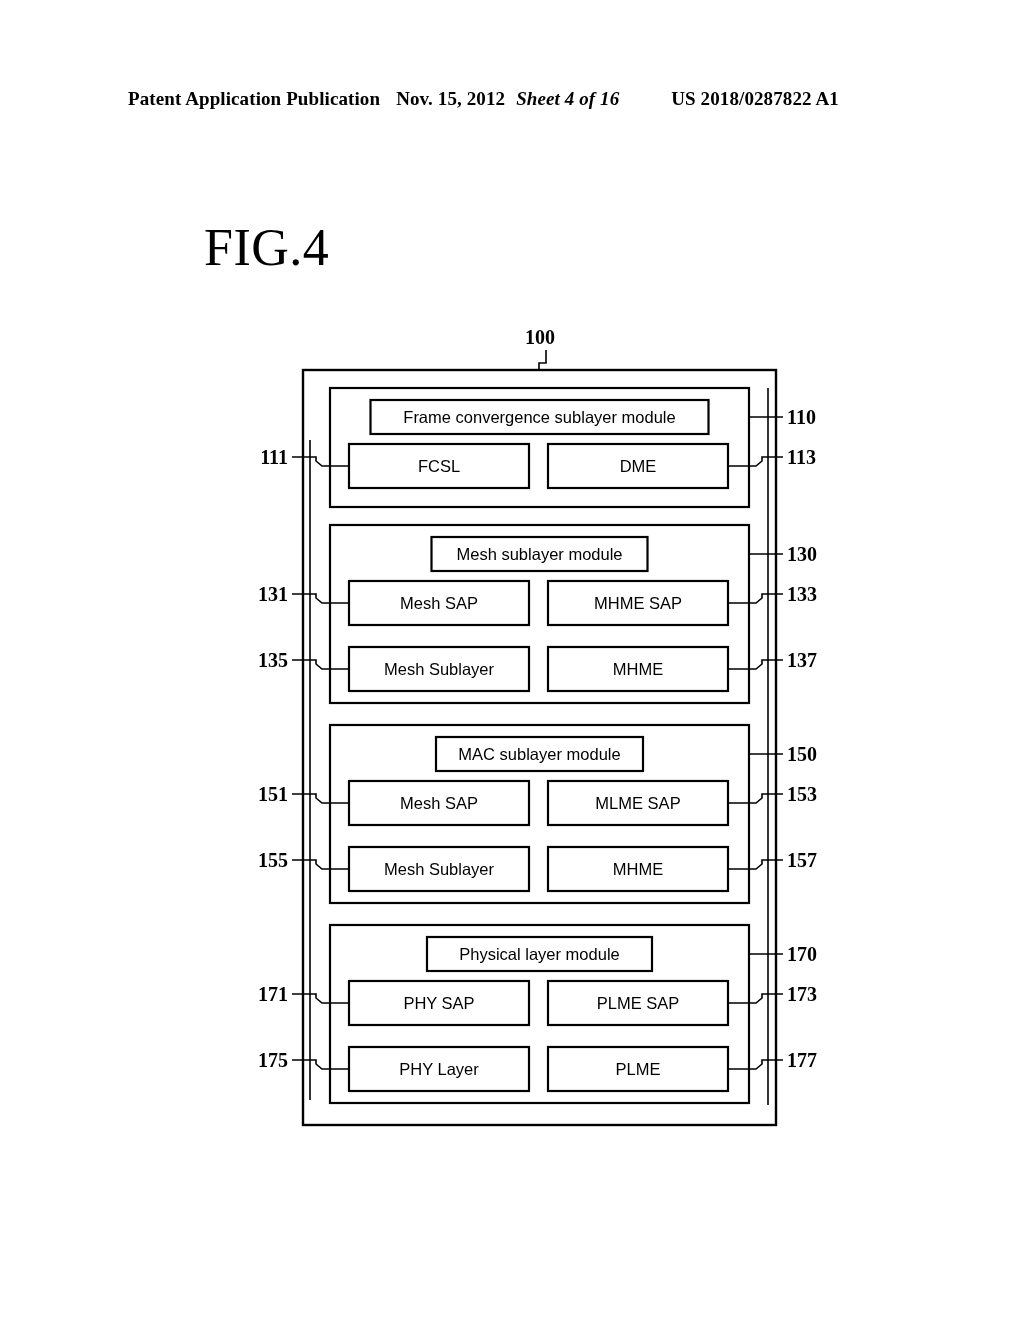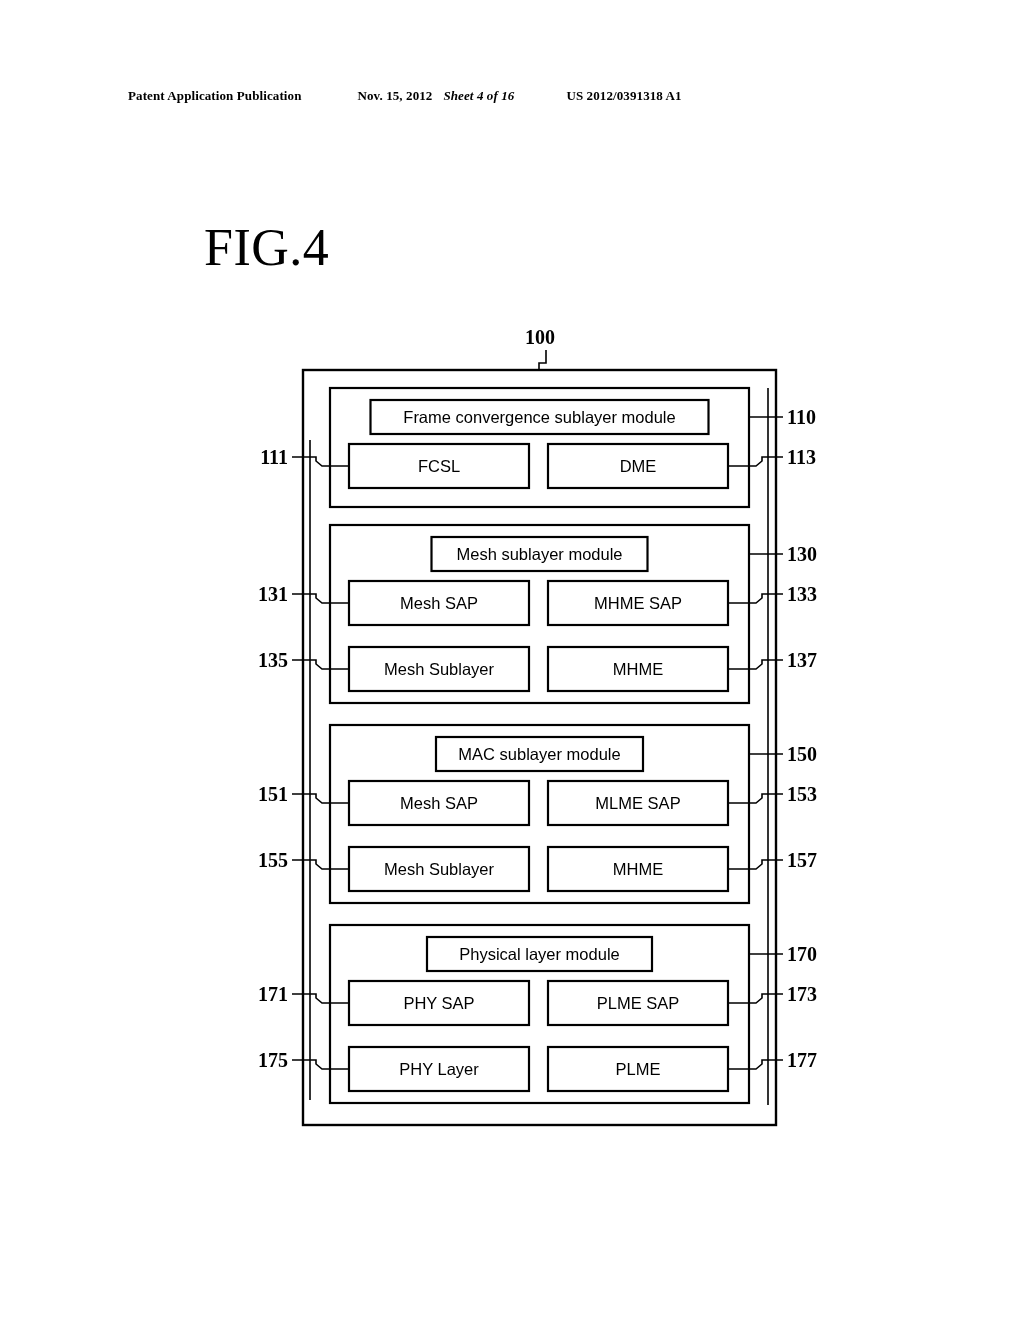--- a/index.html
+++ b/index.html
@@ -19,29 +19,29 @@
 
   
   #page-header {
     position: absolute;
     top: 88px;
     left: 128px;
     width: 768px;
     height: 26px;
     font-family: "Liberation Serif", serif;
     font-weight: bold;
-    font-size: 13px;
+    font-size: 19px;
     letter-spacing: 0.1px;
     white-space: nowrap;
     display: flex;
     align-items: baseline;
   }
   #page-header .hdr-pub { }
   #page-header .hdr-date {
-    margin-left: 56px;
+    margin-left: 16px;
   }
   #page-header .hdr-sheet {
     margin-left: 11px;
     font-style: italic;
   }
   #page-header .hdr-docnum {
     margin-left: 52px;
   }
 
   
@@ -113,21 +113,21 @@
     fill: none;
   }
 </style>
 </head>
 <body>
 
 <div id="page-header">
   <span class="hdr-pub">Patent Application Publication</span>
   <span class="hdr-date">Nov. 15, 2012</span>
   <span class="hdr-sheet">Sheet 4 of 16</span>
-  <span class="hdr-docnum">US 2012/0391318 A1</span>
+  <span class="hdr-docnum">US 2018/0287822 A1</span>
 </div>
 
 <div id="fig-label">FIG.4</div>
 
 <div id="diagram">
   <svg id="fig-svg" width="1024" height="1320" viewBox="0 0 1024 1320" xmlns="http://www.w3.org/2000/svg">
       <rect x="303" y="370" width="473" height="755" class="bx-outer"></rect>
       <text x="540" y="344" class="t-ref-top" text-anchor="middle">100</text>
       <path d="M 546 350 L 546 363 L 539 363 L 539 370" class="ldr-thin"></path>
       <line x1="768" y1="388" x2="768" y2="1105" class="ldr-thin"></line>

